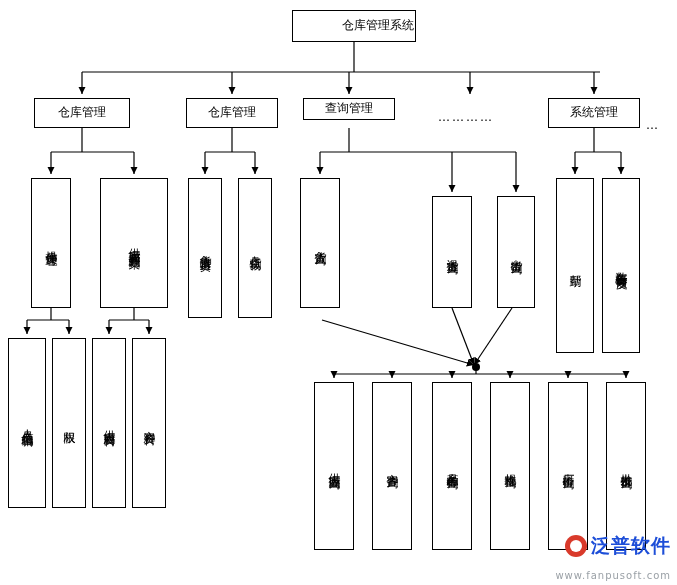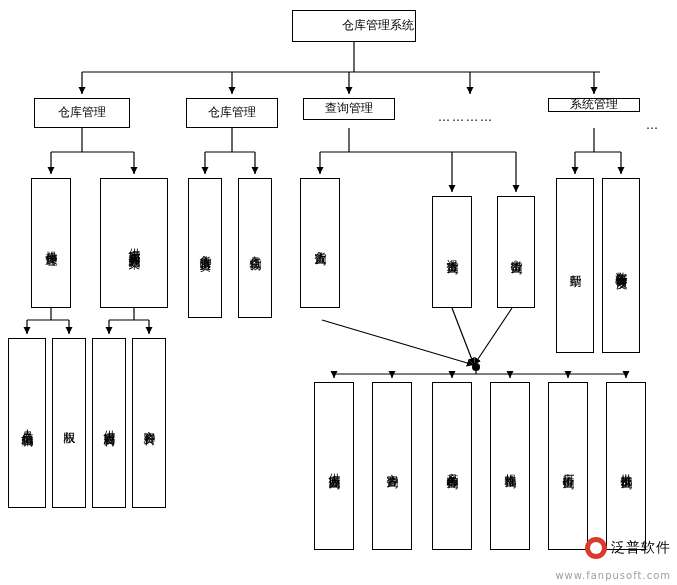--- a/index.html
+++ b/index.html
@@ -82,23 +82,23 @@
     content: "";
     position: absolute;
     left: 5px;
     top: 5px;
     width: 12px;
     height: 12px;
     border-radius: 50%;
     background: #ffffff;
   }
   #wm-text {
-    color: #000000;
-    font-size: 14px;
-    font-weight: normal;
+    color: #1d4ed8;
+    font-size: 19px;
+    font-weight: bold;
     letter-spacing: 1px;
   }
   #wm-url {
     color: #9aa0a6;
     font-size: 10px;
     letter-spacing: 1px;
     margin-top: 11px;
   }
 </style>
 </head>
@@ -175,21 +175,21 @@
       </div>
       <div class="node h" style="left: 34px; top: 98px; width: 96px; height: 30px;">
         <span class="lbl">仓库管理</span>
       </div>
       <div class="node h" style="left: 186px; top: 98px; width: 92px; height: 30px;">
         <span class="lbl">仓库管理</span>
       </div>
       <div class="node h" style="left: 303px; top: 98px; width: 92px; height: 22px;">
         <span class="lbl">查询管理</span>
       </div>
-      <div class="node h" style="left: 548px; top: 98px; width: 92px; height: 14px;">
+      <div class="node h" style="left: 548px; top: 98px; width: 92px; height: 30px;">
         <span class="lbl">系统管理</span>
       </div>
       <div class="node v" style="left: 31px; top: 178px; width: 40px; height: 130px;">
         <span class="lbl">操作员管理</span>
       </div>
       <div class="node v" style="left: 100px; top: 178px; width: 68px; height: 130px;">
         <span class="lbl">供应商与客户商档案</span>
       </div>
       <div class="node v" style="left: 188px; top: 178px; width: 34px; height: 140px;">
         <span class="lbl">入货出货退货</span>

